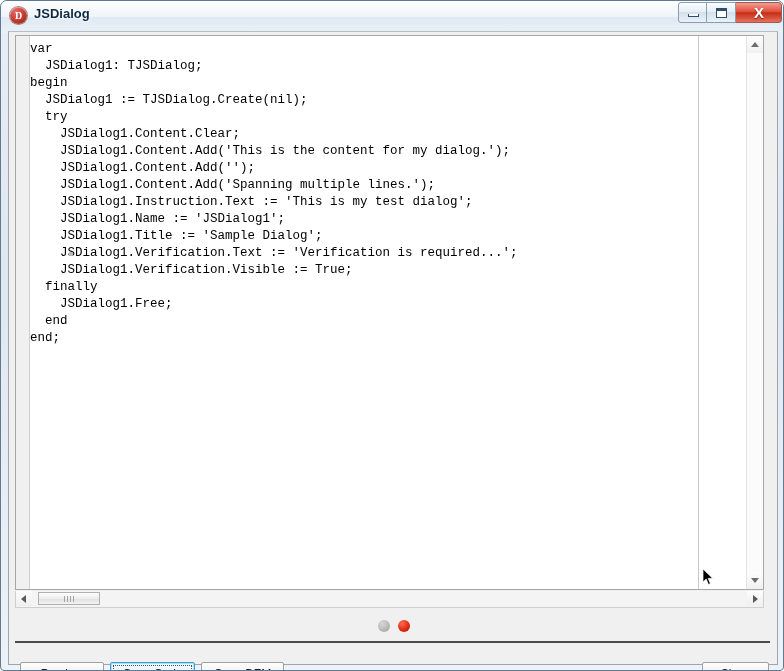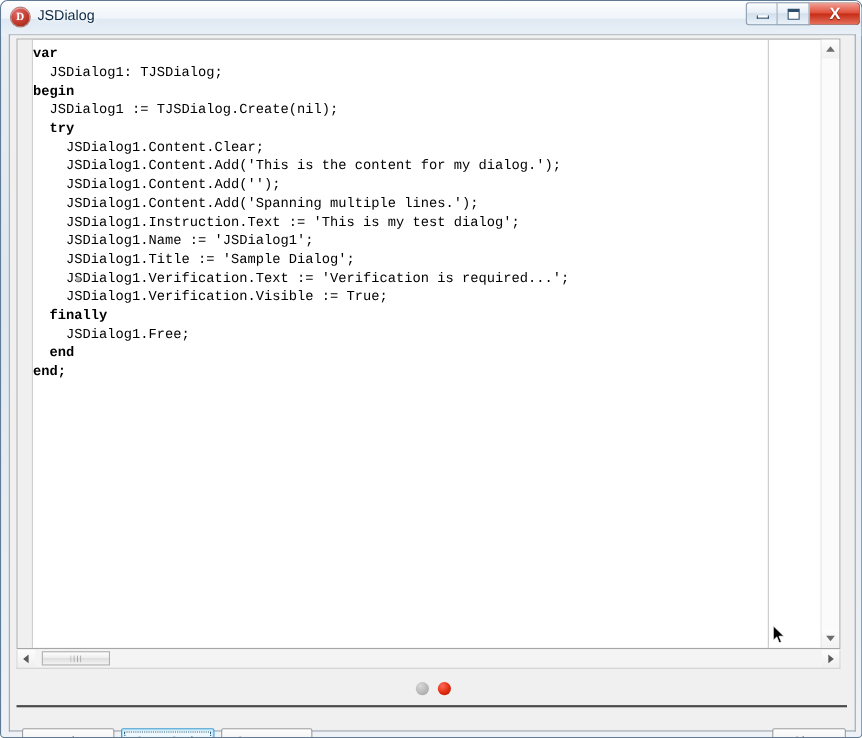--- a/index.html
+++ b/index.html
@@ -64,20 +64,21 @@
     text-align: center;
     font-family: "Liberation Serif", serif;
   }
   .title-text {
     position: absolute;
     left: 33px; top: 5px;
     font-size: 13px;
     color: #0d2a45;
     text-shadow: 0 0 3px rgba(255,255,255,0.95), 0 0 6px rgba(255,255,255,0.9);
     white-space: nowrap;
+    font-weight: bold;
   }
 
   .win-buttons {
     position: absolute;
     right: 3px; top: 1px;
     height: 22px;
     display: flex;
   }
   .win-btn {
     width: 29px;
@@ -175,21 +176,21 @@
     right: 0; bottom: 0;
     padding: 5px 0 0 0;
     font-family: "Liberation Mono", "DejaVu Sans Mono", monospace;
     font-size: 12.5px;
     line-height: 17px;
     color: #000000;
     white-space: pre;
     overflow: hidden;
   }
   .code .ln { height: 17px; }
-  .code .kw { font-weight: bold; }
+  .code .kw { font-weight: normal; }
   .bp-dot {
     position: absolute;
     left: 53px;
     width: 4px; height: 4px;
     background: #b9b9b9;
     border-radius: 1px;
   }
 
   
   .vscroll {

